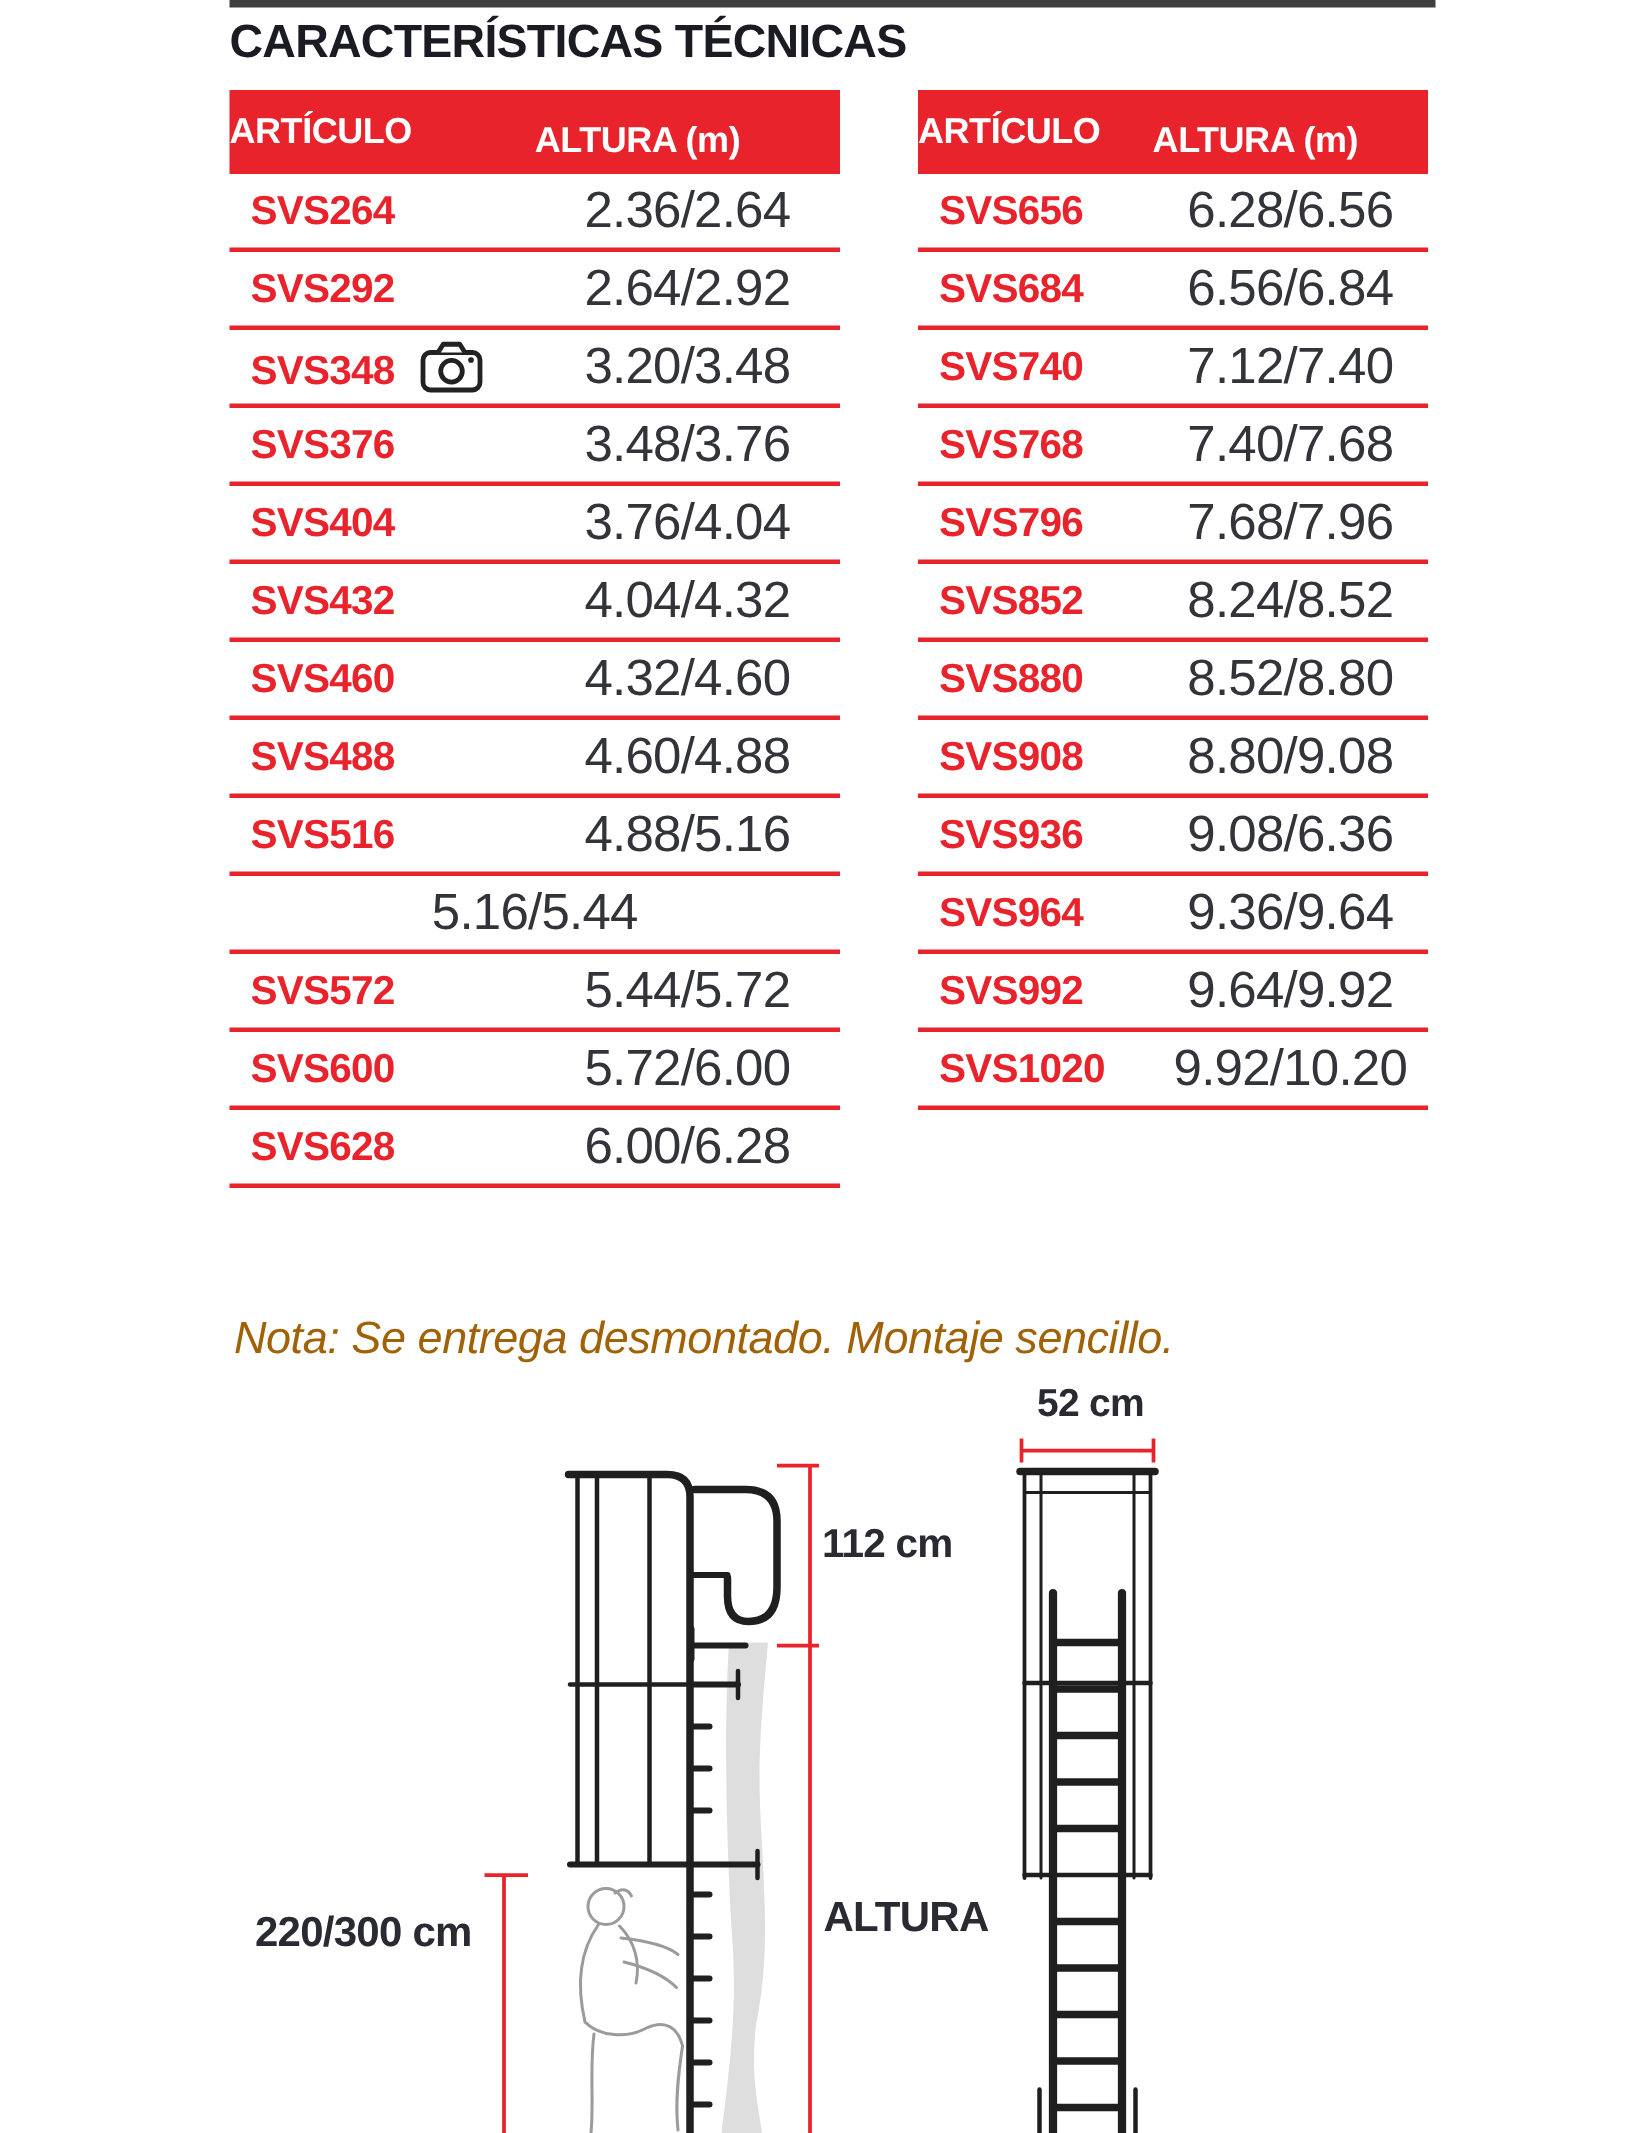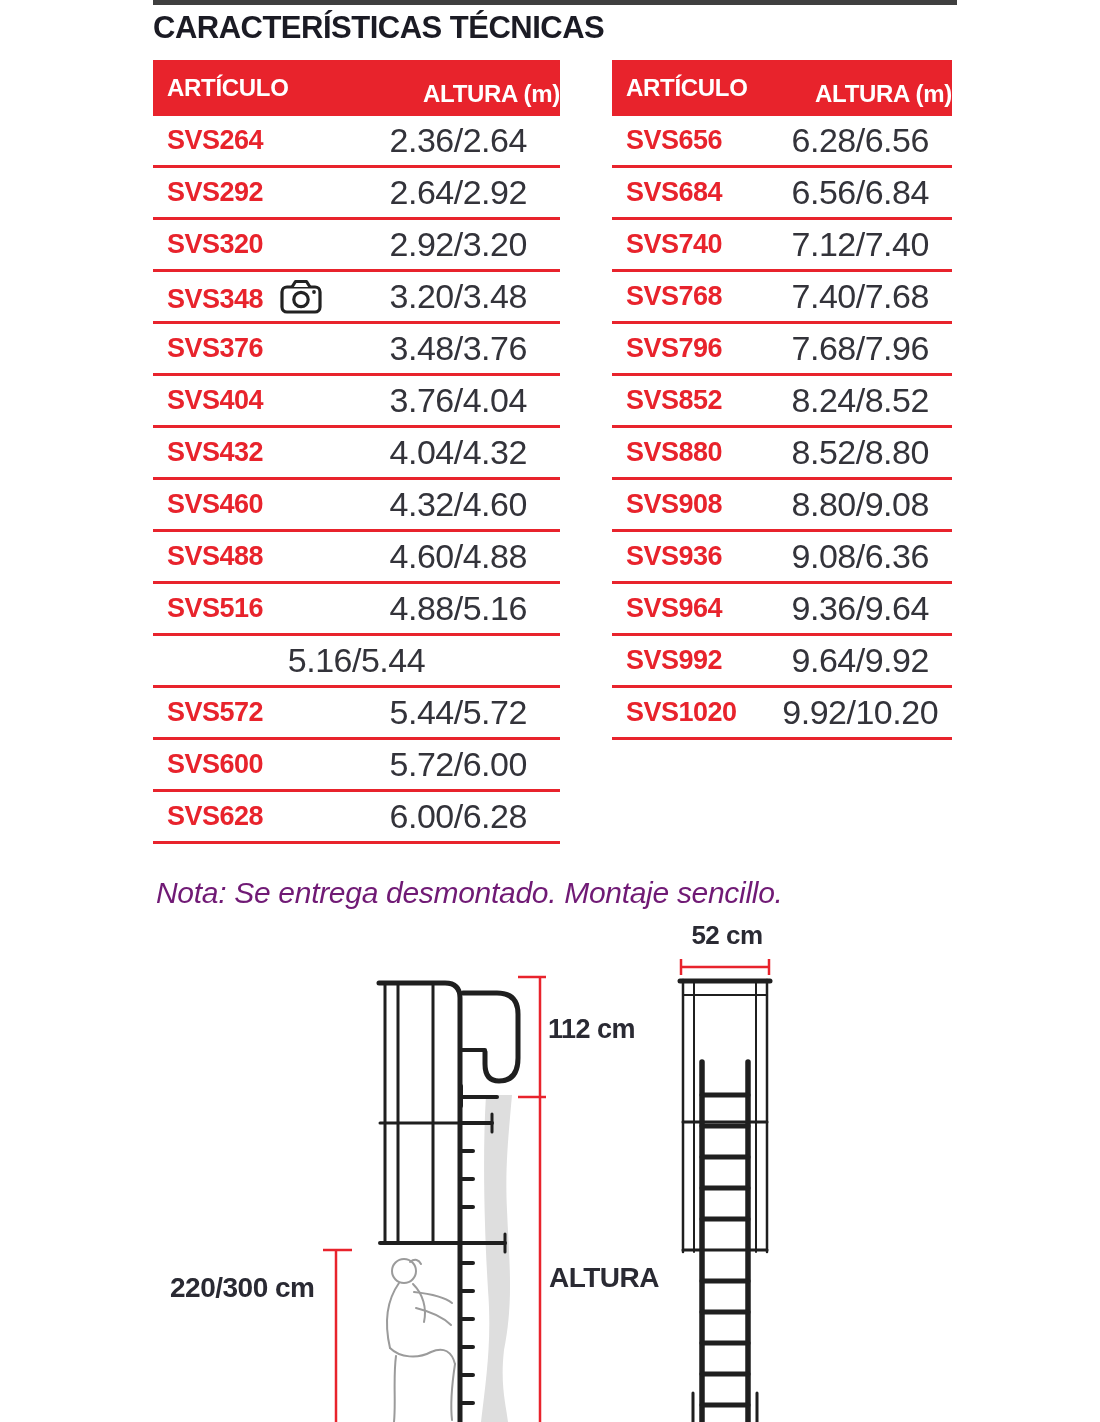--- a/index.html
+++ b/index.html
@@ -11,34 +11,34 @@
 
   .title { position:absolute; left:153px; top:10px; font-size:31px; font-weight:bold;
     letter-spacing:-0.5px; color:#1b1b24; white-space:nowrap; }
 
   .spec-table { position:absolute; top:60px; }
   .spec-table.left  { left:153px; width:407px; }
   .spec-table.right { left:612px; width:340px; }
 
   .thead { display:flex; align-items:center; height:56px; background:var(--red); color:#fff;
     font-weight:bold; font-size:24px; letter-spacing:-0.3px; }
-  .thead .h-article { flex:0 0 50%; padding-left:14px; }
-  .thead .h-altura  { flex:1; text-align:right;margin-top:12px; }
+  .thead .h-article { flex:0 0 50%; }
+  .thead .h-altura  { flex:1; text-align:left;margin-top:12px; }
   .spec-table.right .thead .h-article { flex:0 0 46%; }
 
   .trow { display:flex; align-items:center; height:52px; border-bottom:3px solid var(--red); }
   .cell.article { flex:0 0 50%; padding-left:14px; color:var(--red); font-weight:bold;
     font-size:27px; letter-spacing:-0.5px; display:flex; align-items:flex-end; }
   .spec-table.right .cell.article { flex:0 0 46%; }
   .cell.altura { flex:1; text-align:center; color:#33333a; font-size:34px;
     font-weight:500; letter-spacing:-0.5px; }
   .camera { display:inline-flex; margin-left:16px; }
 
   .note { position:absolute; left:156px; top:876px; font-size:30px; font-style:italic;
-    color:#701a75; letter-spacing:-0.3px; white-space:nowrap; }
+    color:#a16207; letter-spacing:-0.3px; white-space:nowrap; }
 
   .diagram-svg { position:absolute; left:0; top:0; width:1100px; height:1422px; pointer-events:none; }
 
   .dim-label { position:absolute; color:#2a2a33; font-weight:600; letter-spacing:-0.5px; white-space:nowrap; }
   .lbl-52     { left:683px; top:920px; width:88px; text-align:center; font-size:26px; }
   .lbl-112    { left:548px; top:1014px; font-size:27px;text-align:center; }
   .lbl-altura { left:549px; top:1262px; font-size:28px; }
   .lbl-base   { left:170px; top:1272px; font-size:28px; }
 </style>
 </head>
@@ -65,27 +65,20 @@
     </div>
 
     <div class="trow">
       <span class="cell article">
         <span class="code-text">SVS292</span>
 
       </span>
       <span class="cell altura">2.64/2.92</span>
     </div>
 
-    <div class="trow">
-      <span class="cell article">
-        <span class="code-text">SVS320</span>
-
-      </span>
-      <span class="cell altura">2.92/3.20</span>
-    </div>
 
     <div class="trow">
       <span class="cell article">
         <span class="code-text">SVS348</span>
         <span class="camera">
           <svg width="44" height="36" viewBox="0 0 44 36">
             <rect x="3" y="8" width="38" height="25" rx="5" fill="none" stroke="#222" stroke-width="3.2"></rect>
             <path d="M 13 8 L 16.5 2.5 L 27.5 2.5 L 31 8" fill="#fff" stroke="#222" stroke-width="3.2" stroke-linejoin="round"></path>
             <circle cx="22" cy="20.5" r="7.2" fill="none" stroke="#222" stroke-width="3.2"></circle>
             <circle cx="35" cy="13" r="1.9" fill="#222"></circle>

